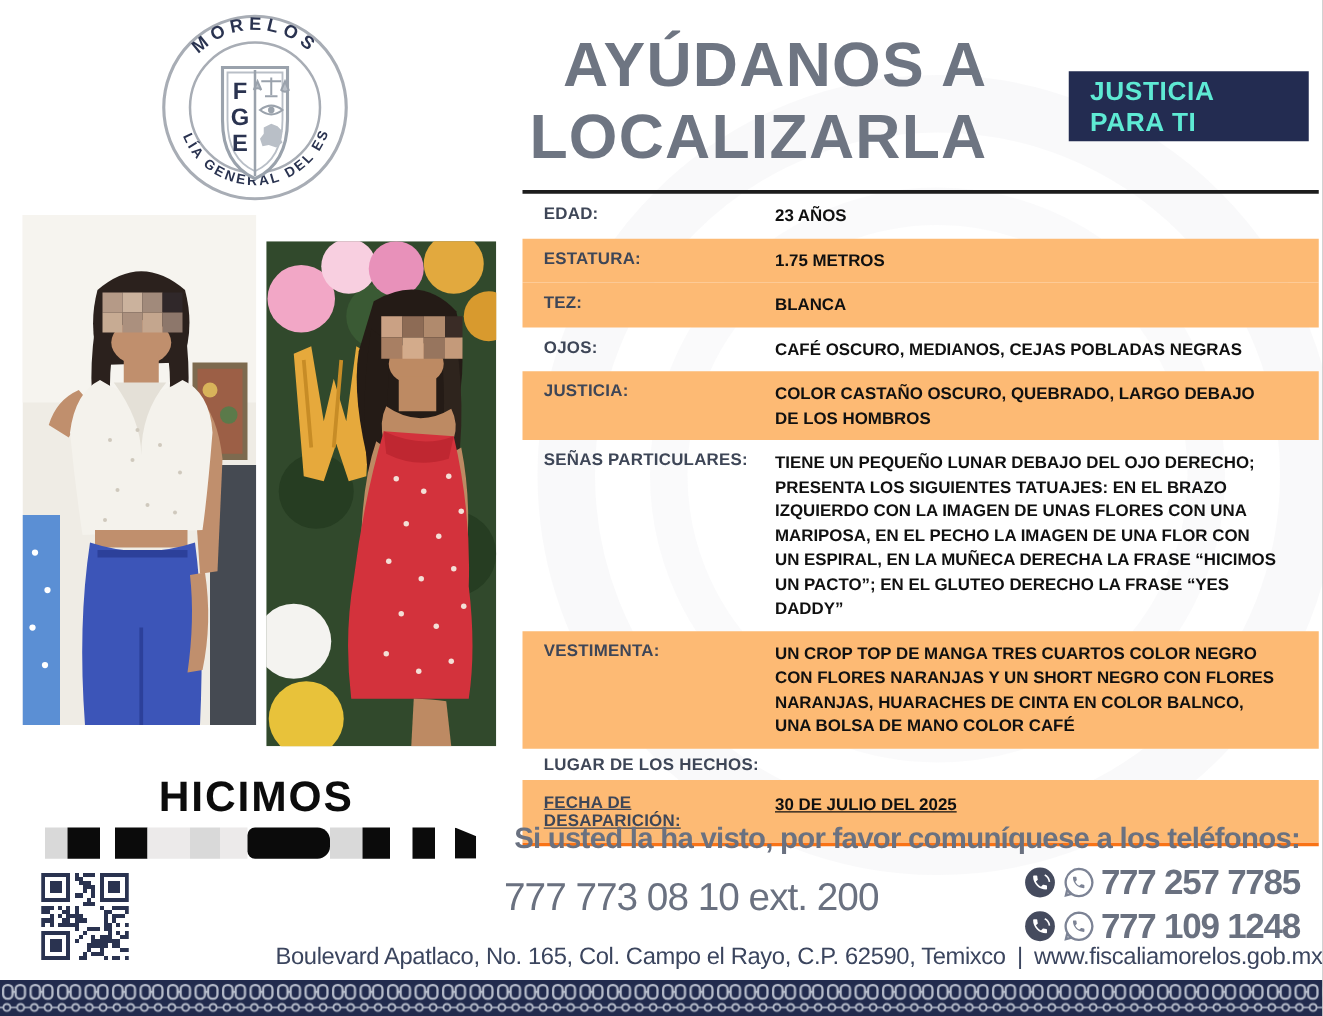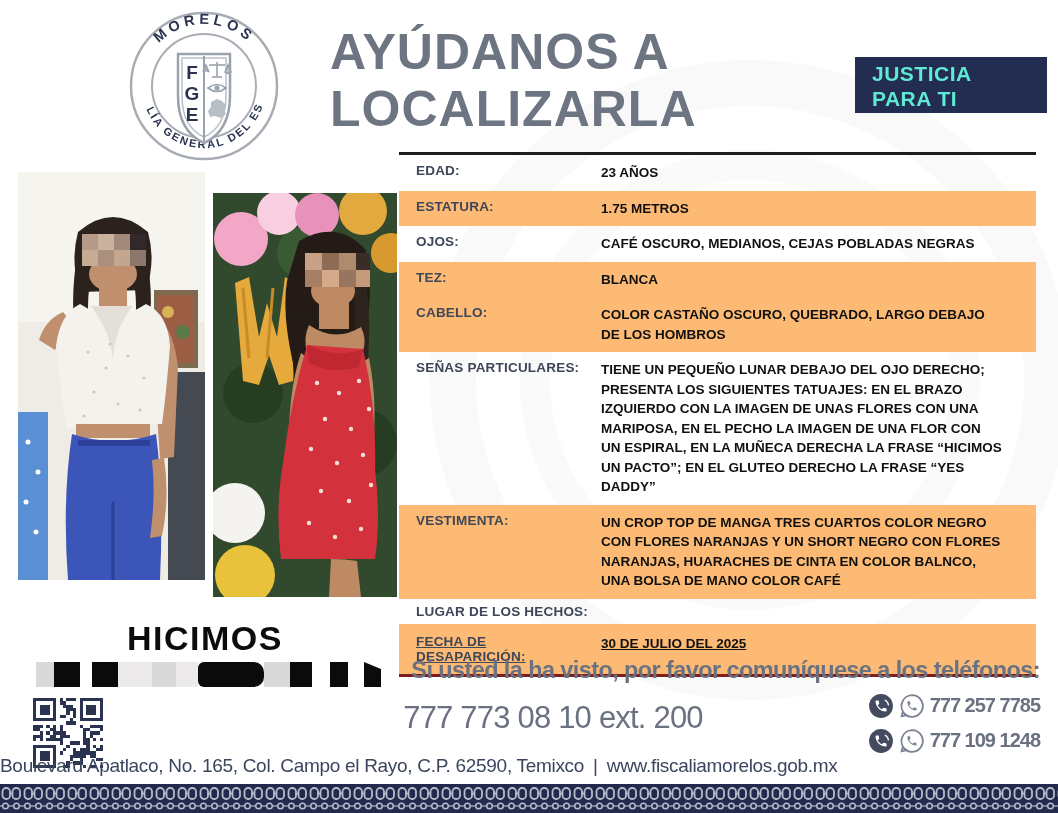--- a/index.html
+++ b/index.html
@@ -7,34 +7,34 @@
   .poster { position:relative; width:1058px; height:813px; background:#ffffff; overflow:hidden; }
 
   
   .watermark { position:absolute; left:430px; top:60px; width:640px; height:640px;
     border:46px solid rgba(150,155,170,0.06); border-radius:50%; pointer-events:none; }
   .watermark2 { position:absolute; left:520px; top:150px; width:460px; height:460px;
     border:30px solid rgba(150,155,170,0.05); border-radius:50%; pointer-events:none; }
 
   
   .logo { position:absolute; left:128px; top:10px; width:152px; height:152px; }
-  .title { position:absolute; left:330px; top:24px; width:460px; text-align:left;
+  .title { position:absolute; left:330px; top:24px; width:460px; text-align:right;
     font-size:50px; font-weight:800; color:#6e7582; letter-spacing:1px; line-height:1.13; }
   .badge { position:absolute; left:855px; top:57px; width:192px; height:56px;
     background:#232c51; color:#5eead4; font-size:21px; font-weight:800; letter-spacing:0.5px;
     padding:5px 0 0 17px; line-height:1.18; }
 
   
   .photo1 { position:absolute; left:18px; top:172px; width:187px; height:408px; }
   .photo2 { position:absolute; left:213px; top:193px; width:184px; height:404px; }
   .photo1 svg, .photo2 svg { width:100%; height:100%; display:block; }
 
   
-  .info-table { position:absolute; left:399px; top:152px; width:637px;
-    border-top:3px solid #1d1d1d; border-bottom:3px solid #7f1d1d; }
+  .info-table { position:absolute; left:418px; top:152px; width:637px;
+    border-top:3px solid #1d1d1d; border-bottom:3px solid #f97316; }
   .row { display:flex; }
   .row.alt { background:#fdba74; }
   .row-label { width:202px; padding:8px 4px 8px 17px; font-size:13.5px; font-weight:700;
     color:#3e4657; letter-spacing:0.2px; }
   .row-value { flex:1; padding:8px 18px 8px 0; font-size:13.5px; font-weight:700;
     color:#101010; line-height:19.5px; max-width:420px; }
   .row.slim .row-label, .row.slim .row-value { padding-top:5px; padding-bottom:5px; }
   .row.tall .row-label, .row.tall .row-value { padding-top:10px; padding-bottom:10px;text-decoration:underline; }
 
   
@@ -45,27 +45,27 @@
   .redacted span { display:block; height:100%; }
   .rk { background:#0b0b0b; } .rg { background:#d9d9d9; } .rl { background:#eceaea; } .rt { background:transparent; }
 
   
   .contact-msg { position:absolute; left:392px; top:657px; width:648px; text-align:right;
     font-size:23.5px; font-weight:700; color:#6a7180; letter-spacing:-0.6px; }
   .phone-main { position:absolute; left:388px; top:700px; width:330px; text-align:center;
     font-size:31px; font-weight:400; color:#6a7180; letter-spacing:-0.8px; }
   .phones { position:absolute; left:795px; top:688px; width:245px; }
   .phone-row { display:flex; align-items:center; justify-content:flex-end; gap:5px; height:35px; }
-  .phone-row .num { font-size:20px; font-weight:800; color:#6a7180; letter-spacing:-1px; white-space:nowrap; }
+  .phone-row .num { font-size:28px; font-weight:800; color:#6a7180; letter-spacing:-1px; white-space:nowrap; }
   .icon-call, .icon-wa { width:26px; height:26px; flex:0 0 auto; }
 
   .qr { position:absolute; left:33px; top:698px; width:70px; height:70px; }
   .qr svg { width:100%; height:100%; }
 
-  .address-row { position:absolute; left:0; top:755px; width:1058px; text-align:left;
+  .address-row { position:absolute; left:0; top:755px; width:1058px; text-align:right;
     font-size:19px; color:#3b455e; letter-spacing:-0.3px; }
   .address-row .sep { padding:0 9px; }
 
   .chain-footer { position:absolute; left:0; bottom:0; width:1058px; height:29px; }
 </style>
 </head>
 <body>
 
 <div class="poster">
 
@@ -248,30 +248,30 @@
     <div class="row">
       <div class="row-label">EDAD:</div>
       <div class="row-value">23 AÑOS</div>
     </div>
     <div class="row alt">
       <div class="row-label">ESTATURA:</div>
       <div class="row-value">1.75 METROS</div>
     </div>
     <div class="row">
     </div>
+    <div class="row alt">
+      <div class="row-label">TEZ:</div>
+      <div class="row-value">BLANCA</div>
+    </div>
     <div class="row">
       <div class="row-label">OJOS:</div>
       <div class="row-value">CAFÉ OSCURO, MEDIANOS, CEJAS POBLADAS NEGRAS</div>
     </div>
     <div class="row alt">
-      <div class="row-label">TEZ:</div>
-      <div class="row-value">BLANCA</div>
-    </div>
-    <div class="row alt">
-      <div class="row-label">CABELLO:</div>
+      <div class="row-label">JUSTICIA:</div>
       <div class="row-value">COLOR CASTAÑO OSCURO, QUEBRADO, LARGO DEBAJO DE LOS HOMBROS</div>
     </div>
     <div class="row">
       <div class="row-label">SEÑAS PARTICULARES:</div>
       <div class="row-value">TIENE UN PEQUEÑO LUNAR DEBAJO DEL OJO DERECHO; PRESENTA LOS SIGUIENTES TATUAJES: EN EL BRAZO IZQUIERDO CON LA IMAGEN DE UNAS FLORES CON UNA MARIPOSA, EN EL PECHO LA IMAGEN DE UNA FLOR CON UN ESPIRAL, EN LA MUÑECA DERECHA LA FRASE “HICIMOS UN PACTO”; EN EL GLUTEO DERECHO LA FRASE “YES DADDY”</div>
     </div>
     <div class="row alt">
       <div class="row-label">VESTIMENTA:</div>
       <div class="row-value">UN CROP TOP DE MANGA TRES CUARTOS COLOR NEGRO CON FLORES NARANJAS Y UN SHORT NEGRO CON FLORES NARANJAS, HUARACHES DE CINTA EN COLOR BALNCO, UNA BOLSA DE MANO COLOR CAFÉ</div>
     </div>

